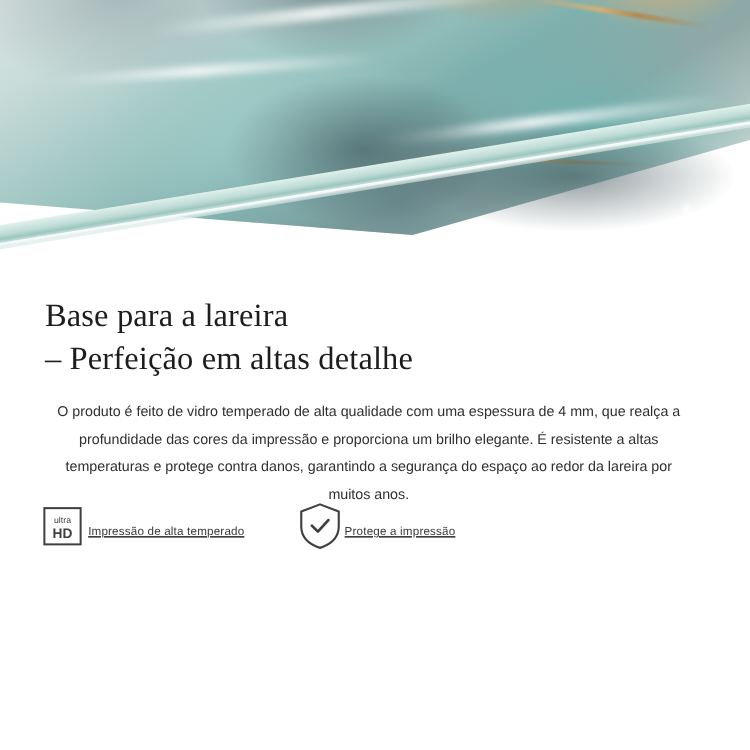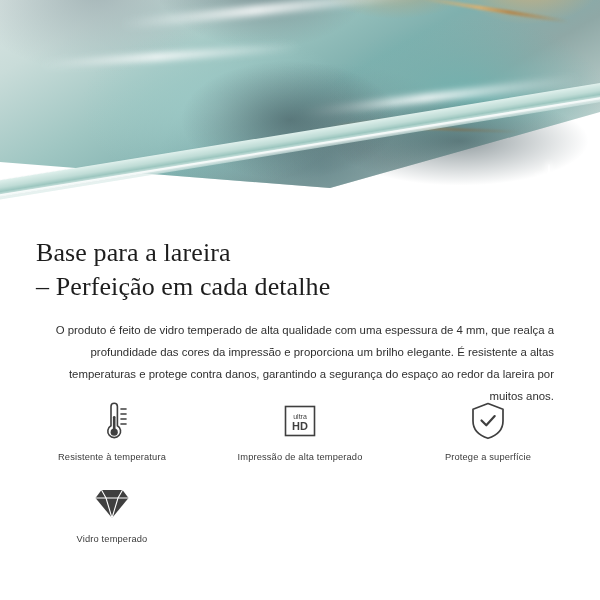--- a/index.html
+++ b/index.html
@@ -139,40 +139,41 @@
   }
   .headline .line2 {
     display: block;
   }
   .body-copy {
     margin: 0;
     padding: 14px 46px 0 36px;
     font-size: 11.4px;
     line-height: 1.95;
     color: #2f2f2f;
-    text-align: right;
+    text-align: center;
   }
 
   
   .features {
     position: absolute;
     left: 0;
     top: 398px;
     width: 600px;
     display: grid;
     grid-template-columns: repeat(3, 1fr);
     grid-row-gap: 18px;
     padding: 0 18px;
     box-sizing: border-box;
   }
   .feature {
     display: flex;
-    flex-direction: column;
+    flex-direction: row;
     align-items: center;
-    justify-content: flex-start;
+    justify-content: center;
+    text-decoration: underline;
   }
   .feature-icon {
     height: 46px;
     display: flex;
     align-items: center;
     justify-content: center;
   }
   .feature-label {
     margin-top: 8px;
     font-size: 9.3px;
@@ -204,76 +205,46 @@
       <div class="band2"></div>
     </div>
 
     <div class="sparkle" style="left:536px; top:164px; width:26px; height:26px;"></div>
     <div class="sparkle" style="left:556px; top:182px; width:16px; height:16px;"></div>
   </div>
 
   <div class="content">
     <h1 class="headline">
       <span>Base para a lareira</span>
-      <span class="line2">– Perfeição em cada detalhe</span>
+      <span class="line2">– Perfeição em altas detalhe</span>
     </h1>
     <p class="body-copy">O produto é feito de vidro temperado de alta qualidade com uma espessura de 4 mm, que realça a profundidade das cores da impressão e proporciona um brilho elegante. É resistente a altas temperaturas e protege contra danos, garantindo a segurança do espaço ao redor da lareira por muitos anos.</p>
   </div>
 
   <div class="features">
 
-    <div class="feature">
-      <div class="feature-icon">
-        <svg width="34" height="42" viewBox="0 0 34 42">
-          <g fill="none" stroke="#3f3f3f" stroke-width="1.6" stroke-linecap="round">
-            <path d="M16 6.5a3.2 3.2 0 0 1 6.4 0v19.2a6.4 6.4 0 1 1-6.4 0z"></path>
-            <line x1="26" y1="9" x2="31" y2="9"></line>
-            <line x1="26" y1="14" x2="31" y2="14"></line>
-            <line x1="26" y1="19" x2="31" y2="19"></line>
-            <line x1="26" y1="24" x2="31" y2="24"></line>
-          </g>
-          <circle cx="19.2" cy="32.2" r="3.6" fill="#3f3f3f"></circle>
-          <rect x="17.9" y="16" width="2.6" height="15" rx="1.3" fill="#3f3f3f"></rect>
-        </svg>
-      </div>
-      <div class="feature-label">Resistente à temperatura</div>
-    </div>
 
     <div class="feature">
       <div class="feature-icon">
         <svg width="42" height="40" viewBox="0 0 42 40">
           <rect x="6.5" y="5.5" width="29" height="29" fill="none" stroke="#3f3f3f" stroke-width="1.6"></rect>
           <text x="21" y="17.5" text-anchor="middle" font-family="Liberation Sans, sans-serif" font-size="7" fill="#3f3f3f">ultra</text>
           <text x="21" y="29" text-anchor="middle" font-family="Liberation Sans, sans-serif" font-size="11" font-weight="bold" fill="#3f3f3f">HD</text>
         </svg>
       </div>
       <div class="feature-label">Impressão de alta temperado</div>
     </div>
 
     <div class="feature">
       <div class="feature-icon">
         <svg width="40" height="42" viewBox="0 0 40 42">
           <path d="M20 3.5 L35 9.2 V21 c0 9.2 -6.6 14.6 -15 17.3 C11.6 35.6 5 30.2 5 21 V9.2 Z" fill="none" stroke="#3f3f3f" stroke-width="1.7" stroke-linejoin="round"></path>
           <path d="M13.5 20.5 l4.8 4.8 l8.4 -9.2" fill="none" stroke="#3f3f3f" stroke-width="2.2" stroke-linecap="round" stroke-linejoin="round"></path>
         </svg>
       </div>
-      <div class="feature-label">Protege a superfície</div>
+      <div class="feature-label">Protege a impressão</div>
     </div>
 
-    <div class="feature">
-      <div class="feature-icon">
-        <svg width="42" height="36" viewBox="0 0 42 36">
-          <g fill="#3f3f3f">
-            <path d="M21 33 L4.5 13 L10.5 5 h21 l6 8 Z"></path>
-          </g>
-          <g stroke="#ffffff" stroke-width="1.1" fill="none">
-            <path d="M10.5 5 L15 13 L21 33 L27 13 L31.5 5"></path>
-            <path d="M4.5 13 H37.5"></path>
-          </g>
-        </svg>
-      </div>
-      <div class="feature-label">Vidro temperado</div>
-    </div>
 
 
 
   </div>
 </div>
 
 </body></html>

